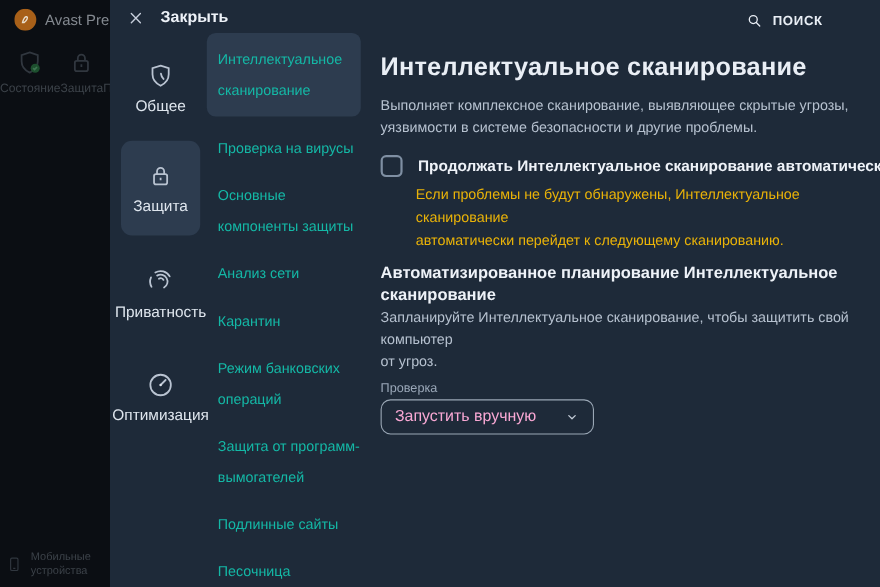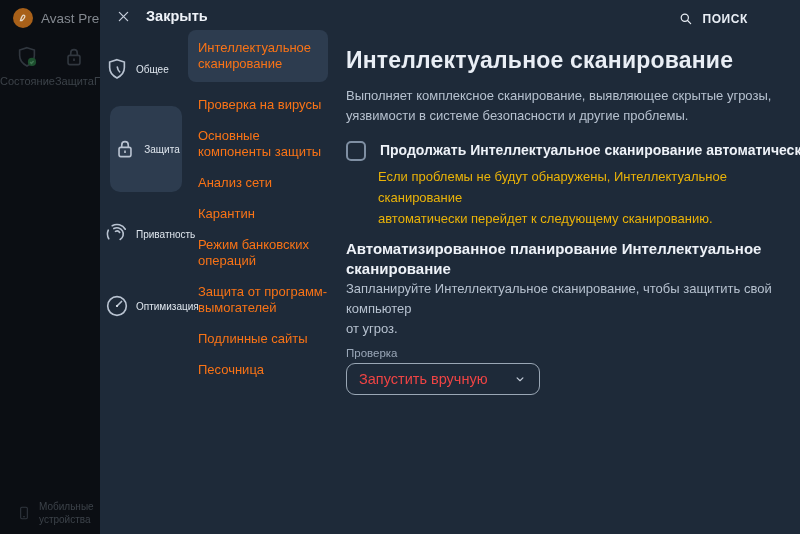--- a/index.html
+++ b/index.html
@@ -14,50 +14,50 @@
   .logo-badge{width:20px;height:20px;border-radius:50%;flex:0 0 auto;
     background:#a86019;display:flex;align-items:center;justify-content:center;
     color:#d8cfc2;font-weight:bold;font-size:12px;}
   .logo-text{font-size:13.5px;color:#83888f;}
   .app-nav{position:absolute;top:44px;left:0;width:120px;display:flex;
     flex-direction:row;}
   .app-nav-item{display:flex;flex-direction:column;align-items:center;gap:5px;
     margin-bottom:20px;color:#363c44;}
   .app-nav-item .nav-label{font-size:11px;color:#3c4249;}
   .app-nav-item svg{stroke:#31373f;}
-  .mobile-item{position:absolute;left:16px;bottom:8px;display:flex;
+  .mobile-item{position:absolute;left:5px;bottom:8px;display:flex;
     align-items:center;gap:7px;color:#363c44;}
   .mobile-item .nav-label{font-size:10px;line-height:13px;color:#3c4249;
     white-space:pre-line;}
 
   
   .settings{position:absolute;left:100px;top:0;width:700px;height:534px;
     background:#1e2a39;}
   .close-row{position:absolute;left:16px;top:8px;display:flex;align-items:center;
     gap:15px;cursor:default;}
   .close-row .x-wrap{display:flex;color:#c6cedb;}
   .close-label{font-size:14.5px;font-weight:bold;color:#eef2f8;}
   .search-row{position:absolute;right:52px;top:11px;display:flex;
     align-items:center;gap:8px;color:#e9eef5;}
   .search-label{font-size:12px;font-weight:bold;letter-spacing:.6px;}
 
   
   .cat-col{position:absolute;left:4px;top:0;width:84px;padding-top:56px;}
-  .cat-item{display:flex;flex-direction:row;align-items:center;gap:6px;
-    color:#dfe6ee;font-size:10px;}
+  .cat-item{display:flex;flex-direction:column;align-items:center;gap:6px;
+    color:#dfe6ee;font-size:14px;}
   .cat-item svg{stroke:#b9c3d1;}
   .cat-item.selected{background:#2d3c4f;border-radius:10px;width:72px;
     height:86px;margin:24px auto 0;justify-content:center;}
   .cat-privacy{margin-top:29px;}
   .cat-perf{margin-top:46px;}
 
   
   .sub-col{position:absolute;left:86px;top:30px;width:160px;}
   .sub-item{margin:0 18px 15px 2px;padding-left:10px;font-size:13px;
-    line-height:16px;color:#f97316;white-space:pre-line;border-radius:8px;
+    line-height:28px;color:#14b8a6;white-space:pre-line;border-radius:8px;
     cursor:default;}
   .sub-item.selected{background:#2d3c4f;padding:10px 8px 10px 10px;}
 
   
   .content{position:absolute;left:246px;top:0;width:452px;padding-top:46px;}
   .page-title{font-size:23px;font-weight:bold;line-height:28px;margin:0;
     color:#e9eef5;letter-spacing:.2px;}
   .desc{margin:12px 0 0;font-size:13px;line-height:20px;color:#b6c1cf;
     white-space:pre-line;}
   .checkbox-row{margin-top:15px;display:flex;align-items:flex-start;gap:14px;}
@@ -66,21 +66,21 @@
   .checkbox-label{font-size:14px;font-weight:bold;color:#eef2f8;
     line-height:18px;white-space:nowrap;}
   .hint{margin:5px 0 0 32px;font-size:13px;line-height:21px;color:#eab308;
     white-space:pre-line;}
   .section-title{margin:10px 0 0;font-size:15px;font-weight:bold;
     line-height:20px;color:#eef2f8;white-space:pre-line;}
   .freq-label{margin-top:8px;font-size:11.5px;color:#9aa7b8;}
   .dropdown{margin-top:4px;width:168px;height:30px;border:1.5px solid #9aa7b5;
     border-radius:9px;display:flex;align-items:center;
     justify-content:space-between;padding:0 12px;cursor:pointer;}
-  .dropdown-value{font-size:14.5px;color:#ef4444;}
+  .dropdown-value{font-size:14.5px;color:#f9a8d4;}
   .dropdown svg{stroke:#c3ccd8;}
   svg{display:block;}
 </style>
 </head>
 <body>
 
 <div class="screen">
 
   <aside class="app-sidebar">
     <div class="logo-row">

